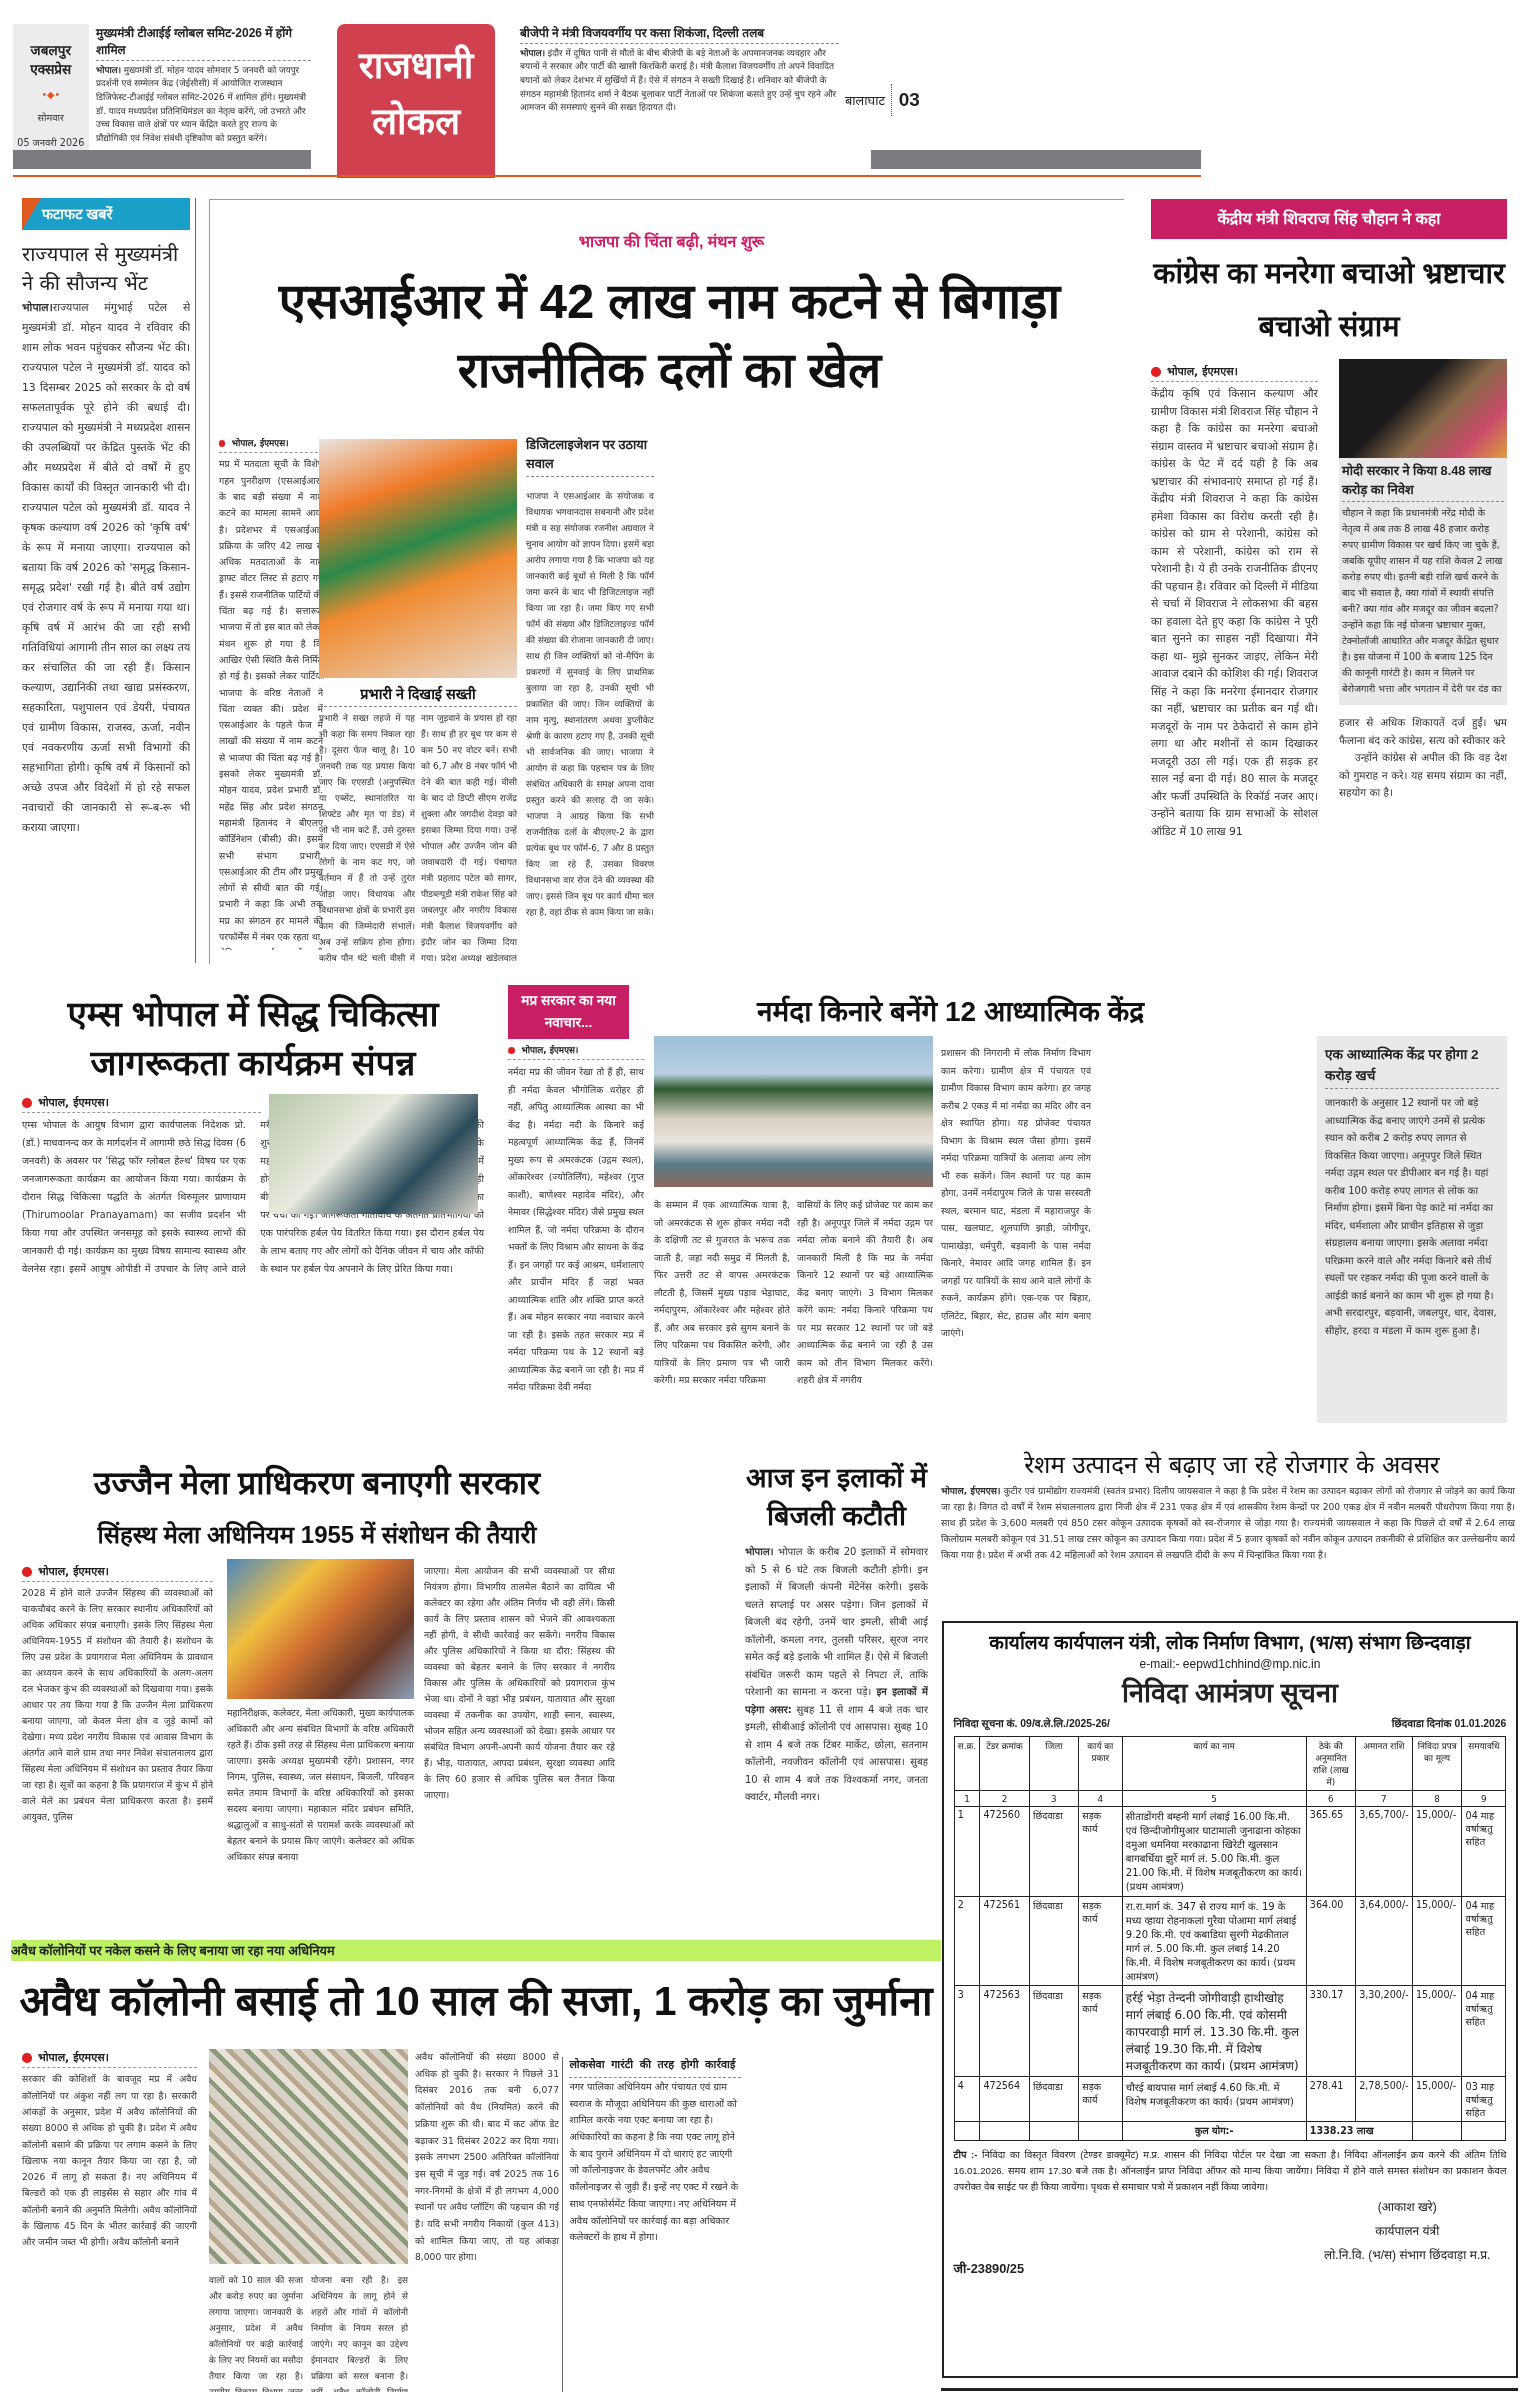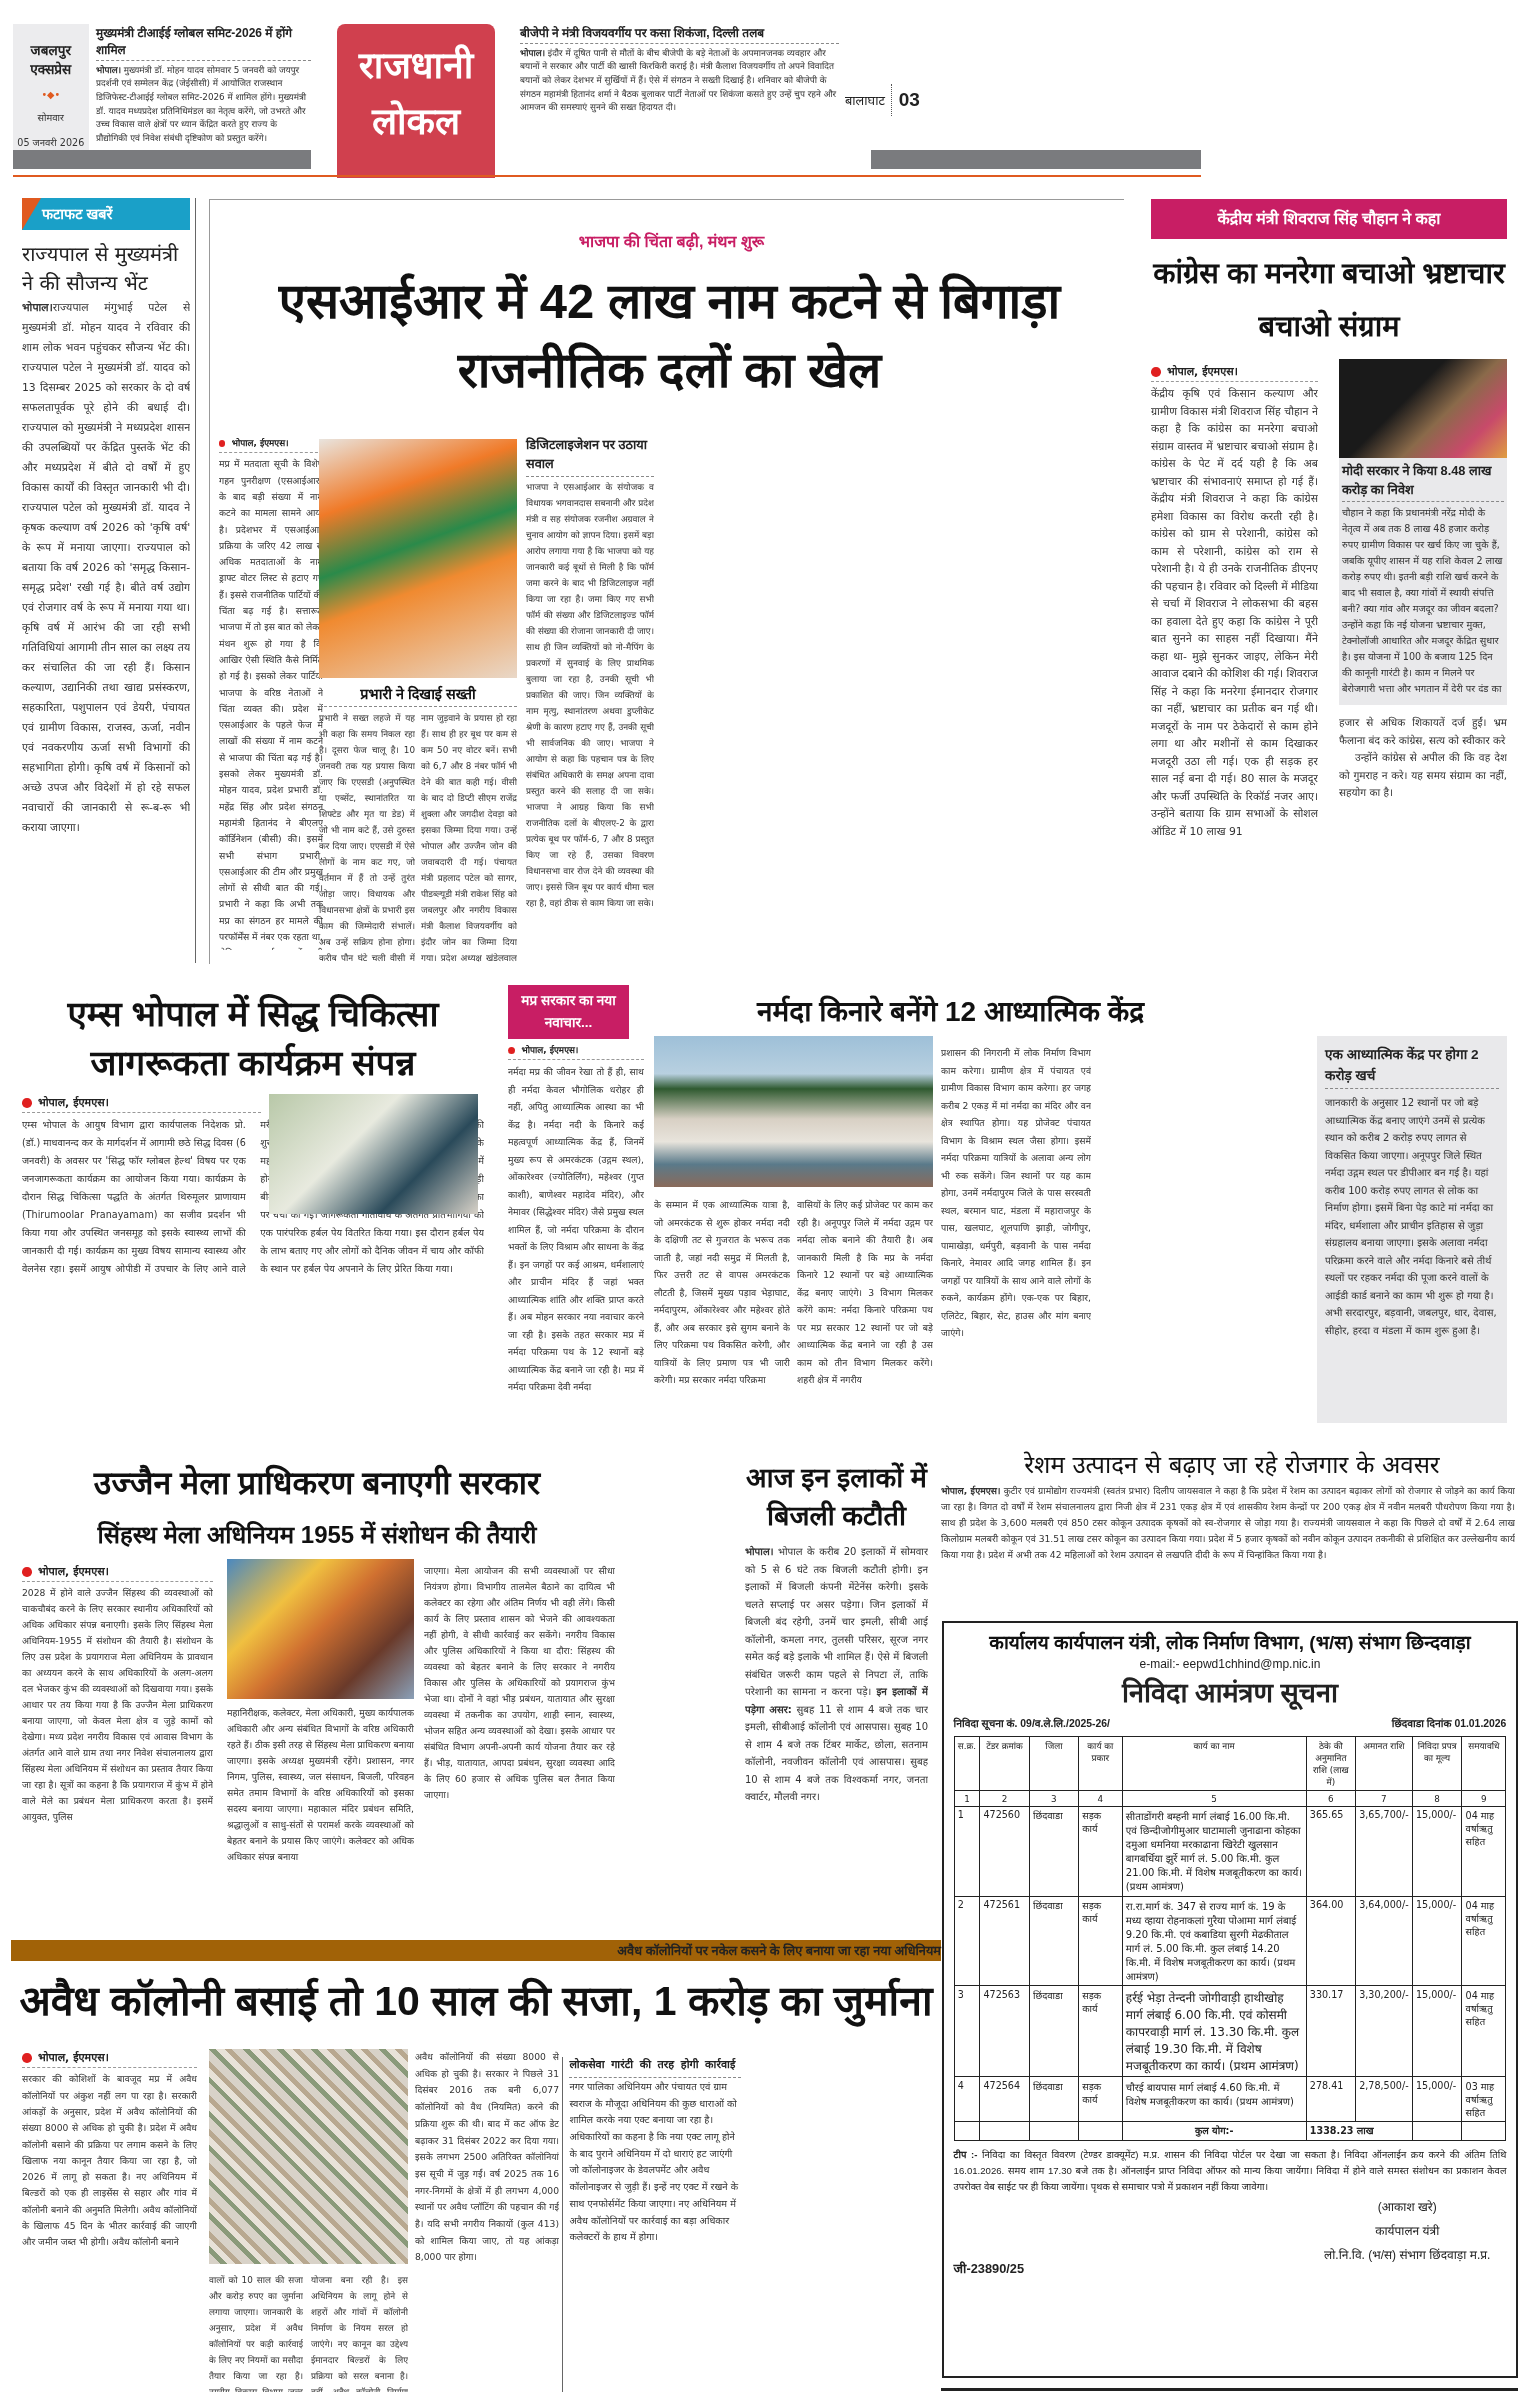--- a/index.html
+++ b/index.html
@@ -59,21 +59,21 @@
 <div class="abs hl" style="left:223px;top:267px;width:893px;text-align:center;font-size:49px;line-height:69px">एसआईआर में 42 लाख नाम कटने से बिगाड़ा राजनीतिक दलों का खेल</div>
 <div class="abs" style="left:219px;top:437px;width:104px;height:526px">
   <div class="dateline" style="font-size:8.8px"><span class="dot" style="width:6.4px;height:6.4px"></span><span>भोपाल, ईएमएस।</span></div>
   <div class="body" style="font-size:9.2px;line-height:16.3px;height:494px">मप्र में मतदाता सूची के विशेष गहन पुनरीक्षण (एसआईआर) के बाद बड़ी संख्या में नाम कटने का मामला सामने आया है। प्रदेशभर में एसआईआर प्रक्रिया के जरिए 42 लाख से अधिक मतदाताओं के नाम ड्राफ्ट वोटर लिस्ट से हटाए गए हैं। इससे राजनीतिक पार्टियों की चिंता बढ़ गई है। सत्तारूढ़ भाजपा में तो इस बात को लेकर मंथन शुरू हो गया है कि आखिर ऐसी स्थिति कैसे निर्मित हो गई है। इसको लेकर पार्टियों भाजपा के वरिष्ठ नेताओं ने चिंता व्यक्त की। प्रदेश में एसआईआर के पहले फेज में लाखों की संख्या में नाम कटने से भाजपा की चिंता बढ़ गई है। इसको लेकर मुख्यमंत्री डॉ. मोहन यादव, प्रदेश प्रभारी डॉ. महेंद्र सिंह और प्रदेश संगठन महामंत्री हितानंद ने बीएलए कॉर्डिनेशन (बीसी) की। इसमें सभी संभाग प्रभारी, एसआईआर की टीम और प्रमुख लोगों से सीधी बात की गई। प्रभारी ने कहा कि अभी तक मप्र का संगठन हर मामले की परफॉर्मेंस में नंबर एक रहता था, लेकिन एसआईआर में बुरी स्थिति हो गई है। बीसी में प्रदेश अध्यक्ष हेमंत खंडेलवाल भी जुड़े।</div>
 </div>
 <div class="abs photo" style="left:319px;top:439px;width:198px;height:239px;background:linear-gradient(160deg,#e9e4de 0%,#f07a28 25%,#2a8a4a 45%,#f08a30 60%,#e9d8c8 100%)"></div>
 <div class="abs" style="left:319px;top:684px;width:198px;text-align:center;font-family:'Liberation Sans',sans-serif;font-weight:bold;font-size:14.4px;color:#111;border-bottom:0.8px dashed #888;padding-bottom:3.2px">प्रभारी ने दिखाई सख्ती</div>
 <div class="abs body" style="left:319px;top:710px;width:96px;height:254px;font-size:8.8px;line-height:16px">प्रभारी ने सख्त लहजे में यह भी कहा कि समय निकल रहा है। दूसरा फेज चालू है। 10 जनवरी तक यह प्रयास किया जाए कि एएसडी (अनुपस्थित या एब्सेंट, स्थानांतरित या शिफ्टेड और मृत या डेड) में जो भी नाम कटे हैं, उसे दुरुस्त कर दिया जाए। एएसडी में ऐसे लोगों के नाम कट गए, जो वर्तमान में हैं तो उन्हें तुरंत जोड़ा जाए। विधायक और विधानसभा क्षेत्रों के प्रभारी इस काम की जिम्मेदारी संभालें। अब उन्हें सक्रिय होना होगा। करीब पौन घंटे चली वीसी में प्रभारी ने कहा कि 10 जनवरी तक जवाब देना होगा।</div>
 <div class="abs body" style="left:421px;top:710px;width:96px;height:254px;font-size:8.8px;line-height:16px">नाम जुड़वाने के प्रयास हो रहा हैं। साथ ही हर बूथ पर कम से कम 50 नए वोटर बनें। सभी को 6,7 और 8 नंबर फॉर्म भी देने की बात कही गई। वीसी के बाद दो डिप्टी सीएम राजेंद्र शुक्ला और जगदीश देवड़ा को इसका जिम्मा दिया गया। उन्हें भोपाल और उज्जैन जोन की जवाबदारी दी गई। पंचायत मंत्री प्रहलाद पटेल को सागर, पीडब्ल्यूडी मंत्री राकेश सिंह को जबलपुर और नगरीय विकास मंत्री कैलाश विजयवर्गीय को इंदौर जोन का जिम्मा दिया गया। प्रदेश अध्यक्ष खंडेलवाल ने भोपाल व नर्मदापुरम जोन अपने पास रखा है।</div>
 <div class="abs" style="left:526px;top:435px;width:128px;height:526px">
-  <div style="font-family:'Liberation Sans',sans-serif;font-weight:bold;font-size:12.8px;line-height:19px;border-bottom:0.8px dashed #888;padding-bottom:3.2px;margin-bottom:2px">डिजिटलाइजेशन पर उठाया सवाल</div>
+  <div style="font-family:'Liberation Sans',sans-serif;font-weight:bold;font-size:12.8px;line-height:19px;border-bottom:0.8px dashed #888;padding-bottom:3.2px;margin-bottom:11px">डिजिटलाइजेशन पर उठाया सवाल</div>
   <div class="body" style="font-size:8.8px;line-height:16px;height:478px">भाजपा ने एसआईआर के संयोजक व विधायक भगवानदास सबनानी और प्रदेश मंत्री व सह संयोजक रजनीश अग्रवाल ने चुनाव आयोग को ज्ञापन दिया। इसमें बड़ा आरोप लगाया गया है कि भाजपा को यह जानकारी कई बूथों से मिली है कि फॉर्म जमा करने के बाद भी डिजिटलाइज नहीं किया जा रहा है। जमा किए गए सभी फॉर्म की संख्या और डिजिटलाइज्ड फॉर्म की संख्या की रोजाना जानकारी दी जाए। साथ ही जिन व्यक्तियों को नो-मैपिंग के प्रकरणों में सुनवाई के लिए प्राथमिक बुलाया जा रहा है, उनकी सूची भी प्रकाशित की जाए। जिन व्यक्तियों के नाम मृत्यु, स्थानांतरण अथवा डुप्लीकेट श्रेणी के कारण हटाए गए हैं, उनकी सूची भी सार्वजनिक की जाए। भाजपा ने आयोग से कहा कि पहचान पत्र के लिए संबंधित अधिकारी के समक्ष अपना दावा प्रस्तुत करने की सलाह दी जा सके। भाजपा ने आग्रह किया कि सभी राजनीतिक दलों के बीएलए-2 के द्वारा प्रत्येक बूथ पर फॉर्म-6, 7 और 8 प्रस्तुत किए जा रहे हैं, उसका विवरण विधानसभा वार रोज देने की व्यवस्था की जाए। इससे जिन बूथ पर कार्य धीमा चल रहा है, वहां ठीक से काम किया जा सके।</div>
 </div>
 
 <div class="abs" style="left:1151px;top:199px;width:356px;height:40px;background:#c81e64;color:#fff;font-family:'Liberation Sans',sans-serif;font-weight:bold;font-size:16px;line-height:40px;text-align:center">
   <span>केंद्रीय मंत्री शिवराज सिंह चौहान ने कहा</span>
 </div>
 <div class="abs hl" style="left:1151px;top:247px;width:356px;text-align:center;font-size:29px;line-height:53px">कांग्रेस का मनरेगा बचाओ भ्रष्टाचार बचाओ संग्राम</div>
 <div class="abs" style="left:1151px;top:363px;width:167px;height:590px">
   <div class="dateline"><span class="dot"></span><span>भोपाल, ईएमएस।</span></div>
   <div class="body" style="font-size:10.8px;line-height:17.5px;height:558px">केंद्रीय कृषि एवं किसान कल्याण और ग्रामीण विकास मंत्री शिवराज सिंह चौहान ने कहा है कि कांग्रेस का मनरेगा बचाओ संग्राम वास्तव में भ्रष्टाचार बचाओ संग्राम है। कांग्रेस के पेट में दर्द यही है कि अब भ्रष्टाचार की संभावनाएं समाप्त हो गई हैं। केंद्रीय मंत्री शिवराज ने कहा कि कांग्रेस हमेशा विकास का विरोध करती रही है। कांग्रेस को ग्राम से परेशानी, कांग्रेस को काम से परेशानी, कांग्रेस को राम से परेशानी है। ये ही उनके राजनीतिक डीएनए की पहचान है। रविवार को दिल्ली में मीडिया से चर्चा में शिवराज ने लोकसभा की बहस का हवाला देते हुए कहा कि कांग्रेस ने पूरी बात सुनने का साहस नहीं दिखाया। मैंने कहा था- मुझे सुनकर जाइए, लेकिन मेरी आवाज दबाने की कोशिश की गई। शिवराज सिंह ने कहा कि मनरेगा ईमानदार रोजगार का नहीं, भ्रष्टाचार का प्रतीक बन गई थी। मजदूरों के नाम पर ठेकेदारों से काम होने लगा था और मशीनों से काम दिखाकर मजदूरी उठा ली गई। एक ही सड़क हर साल नई बना दी गई। 80 साल के मजदूर और फर्जी उपस्थिति के रिकॉर्ड नजर आए। उन्होंने बताया कि ग्राम सभाओं के सोशल ऑडिट में 10 लाख 91</div>
@@ -229,21 +229,21 @@
   <div style="position:relative;height:88px">
     <div style="position:absolute;left:0;bottom:6.4px;font-size:12.8px;font-weight:bold">जी-23890/25</div>
     <div style="position:absolute;right:16px;top:0;text-align:center;font-size:12px;line-height:24px">
       <div>(आकाश खरे)</div>
       <div>कार्यपालन यंत्री</div>
       <div>लो.नि.वि. (भ/स) संभाग छिंदवाड़ा म.प्र.</div>
     </div>
   </div>
 </div>
 
-<div class="abs" style="left:11px;top:1940px;width:930px;height:21px;background:#a16207;text-align:right;font-family:'Liberation Sans',sans-serif;font-weight:bold;font-size:12.8px;line-height:21px">
+<div class="abs" style="left:11px;top:1940px;width:930px;height:21px;background:#bef264;text-align:left;font-family:'Liberation Sans',sans-serif;font-weight:bold;font-size:12.8px;line-height:21px">
   <span>अवैध कॉलोनियों पर नकेल कसने के लिए बनाया जा रहा नया अधिनियम</span>
 </div>
 <div class="abs hl" style="left:11px;top:1973px;width:930px;text-align:center;font-size:41px;line-height:56px">अवैध कॉलोनी बसाई तो 10 साल की सजा, 1 करोड़ का जुर्माना</div>
 <div class="abs" style="left:22px;top:2049px;width:175px;height:343px">
   <div class="dateline"><span class="dot"></span><span>भोपाल, ईएमएस।</span></div>
   <div class="body" style="font-size:9.2px;line-height:16.3px;height:319px">सरकार की कोशिशों के बावजूद मप्र में अवैध कॉलोनियों पर अंकुश नहीं लग पा रहा है। सरकारी आंकड़ों के अनुसार, प्रदेश में अवैध कॉलोनियों की संख्या 8000 से अधिक हो चुकी है। प्रदेश में अवैध कॉलोनी बसाने की प्रक्रिया पर लगाम कसने के लिए खिलाफ नया कानून तैयार किया जा रहा है, जो 2026 में लागू हो सकता है। नए अधिनियम में बिल्डरों को एक ही लाइसेंस से सहार और गांव में कॉलोनी बनाने की अनुमति मिलेगी। अवैध कॉलोनियों के खिलाफ 45 दिन के भीतर कार्रवाई की जाएगी और जमीन जब्त भी होगी। अवैध कॉलोनी बनाने</div>
 </div>
 <div class="abs photo" style="left:209px;top:2049px;width:199px;height:215px;background:repeating-linear-gradient(45deg,#d8d2c8 0 8px,#8a9a7a 8px 12.8px,#e8e2d8 12.8px 19px,#b8a890 19px 24px)"></div>
 <div class="abs body" style="left:209px;top:2272px;width:94px;height:120px;font-size:8.8px;line-height:16px">वालों को 10 साल की सजा और करोड़ रुपए का जुर्माना लगाया जाएगा। जानकारी के अनुसार, प्रदेश में अवैध कॉलोनियों पर कड़ी कार्रवाई के लिए नए नियमों का मसौदा तैयार किया जा रहा है। नगरीय विकास विभाग जल्द ही मध्यप्रदेश कॉलोनी एकीकृत अधिनियम-2026 को लागू करने की</div>
 <div class="abs body" style="left:311px;top:2272px;width:97px;height:120px;font-size:8.8px;line-height:16px">योजना बना रही है। इस अधिनियम के लागू होने से शहरों और गांवों में कॉलोनी निर्माण के नियम सरल हो जाएंगे। नए कानून का उद्देश्य ईमानदार बिल्डरों के लिए प्रक्रिया को सरल बनाना है। वहीं, अवैध कॉलोनी निर्माण करने वालों पर कड़ा शिकंजा कसना है। जानकारी के अनुसार, मध्य प्रदेश में</div>

